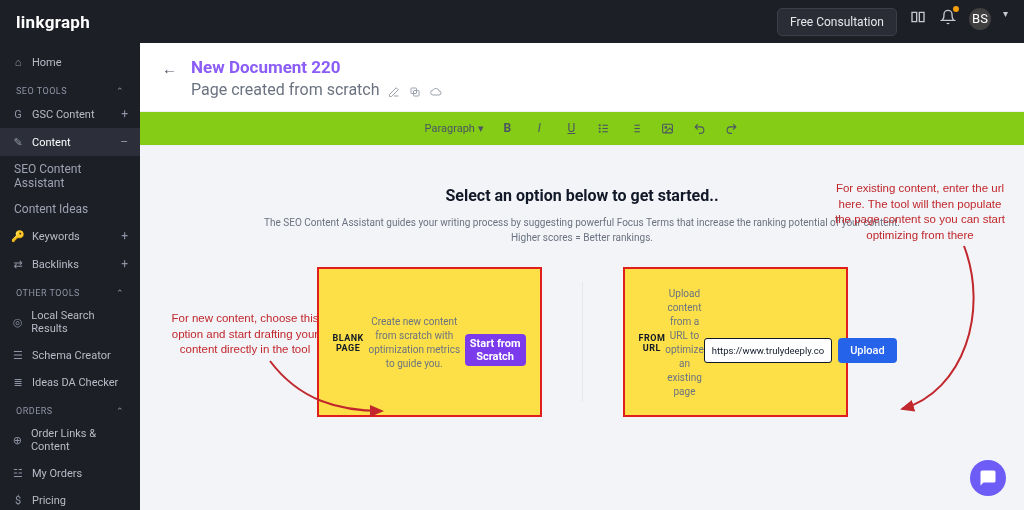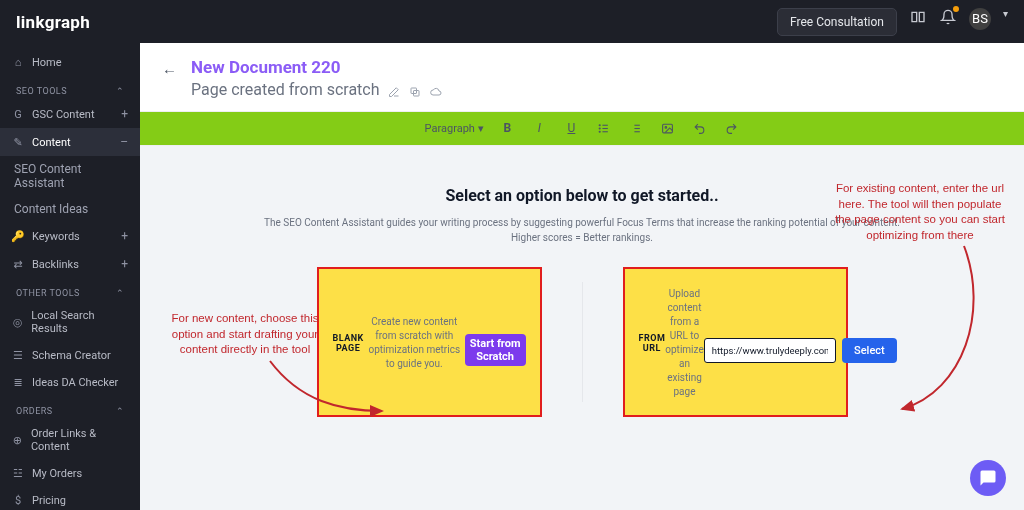--- a/index.html
+++ b/index.html
@@ -216,21 +216,21 @@
           <div class="card-title">BLANK PAGE</div>
           <div class="card-desc">Create new content from scratch with optimization metrics to guide you.</div>
           <button class="btn-primary">Start from Scratch</button>
         </div>
         <div class="divider"></div>
         <div class="card">
           <div class="card-title">FROM URL</div>
           <div class="card-desc">Upload content from a URL to optimize an existing page</div>
           <div class="url-row">
             <input class="url-input" value="https://www.trulydeeply.com.au/20" style="">
-            <button class="btn-upload">Select</button>
+            <button class="btn-upload">Upload</button>
           </div>
         </div>
       </div>
 
       <div class="anno anno-left">For new content, choose this option and start drafting your content directly in the tool</div>
       <div class="anno anno-right">For existing content, enter the url here. The tool will then populate the page content so you can start optimizing from there</div>
 
       <svg class="arrow" style="left:120px;top:210px" width="130" height="70">
         <defs>
             <marker id="ahL" markerWidth="8" markerHeight="8" refX="6" refY="3" orient="auto">

